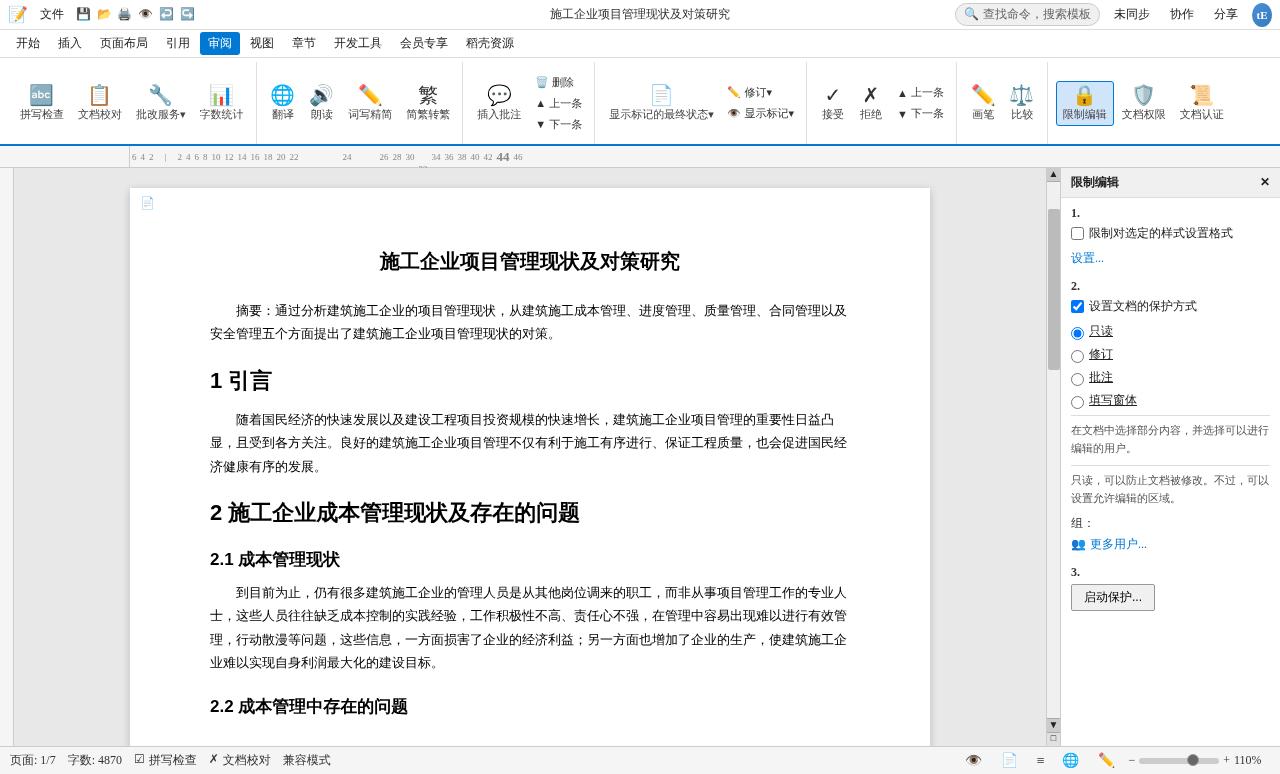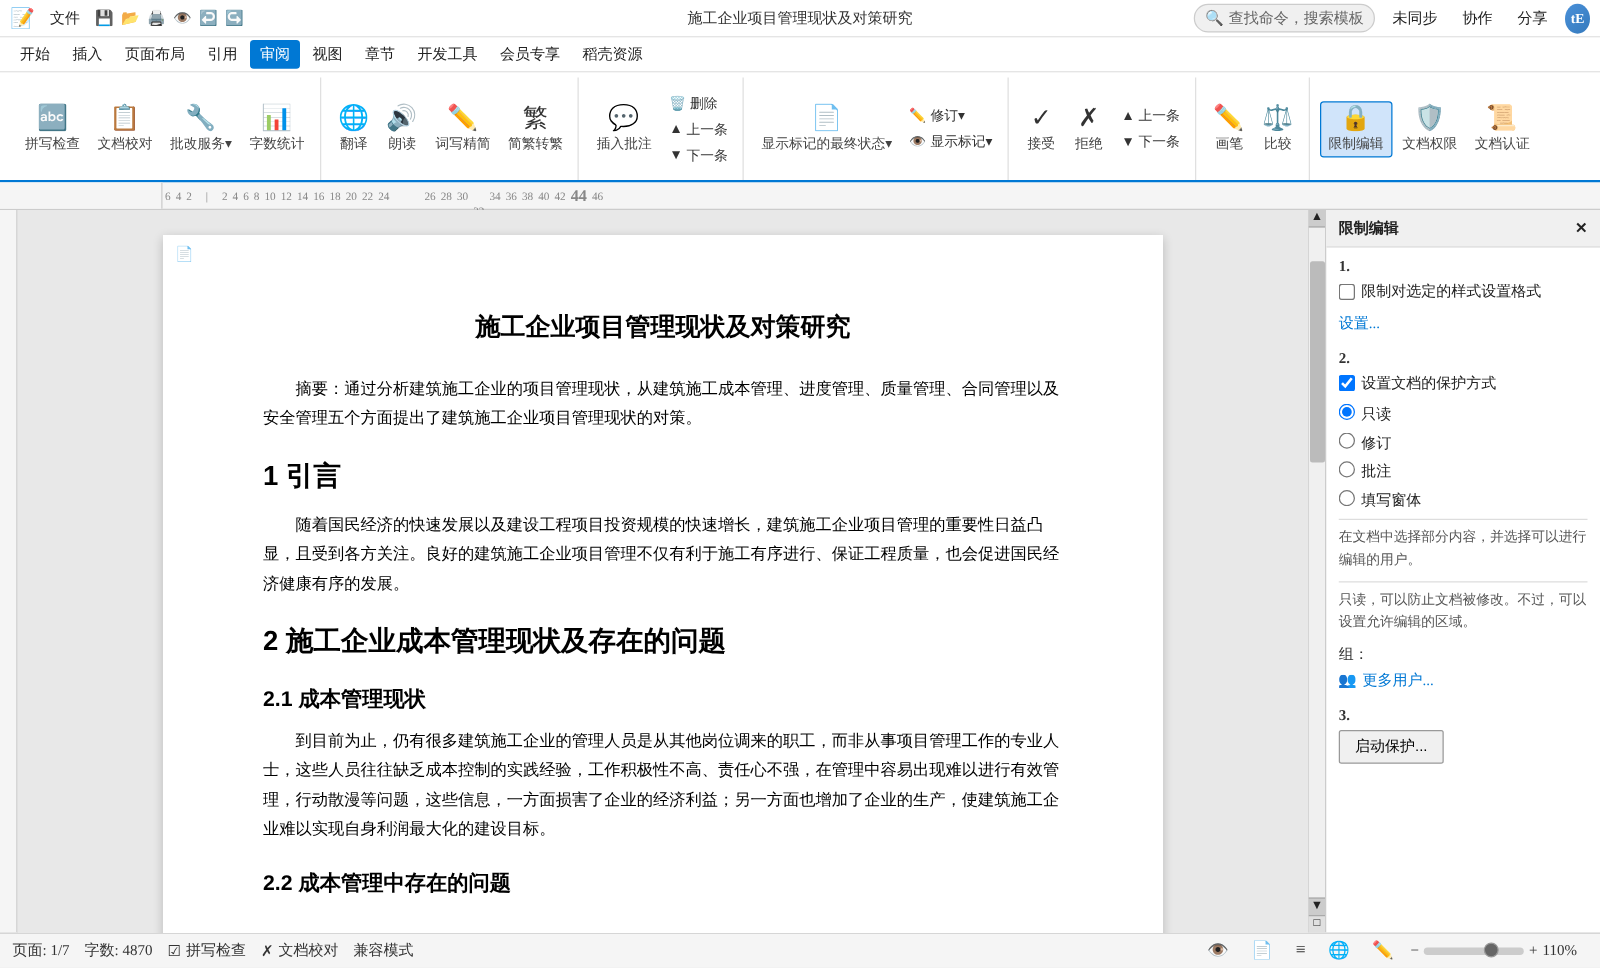--- a/index.html
+++ b/index.html
@@ -189,21 +189,21 @@
       font-weight: bold;
       font-size: 12px;
       display: flex;
       align-items: center;
       justify-content: space-between;
       border-bottom: 1px solid #ddd;
     }
     .panel-body { padding: 8px 10px; }
     .panel-section { margin-bottom: 12px; }
     .panel-checkbox { display: flex; align-items: center; gap: 5px; margin-bottom: 8px; font-size: 12px; }
-    .panel-radio { display: flex; align-items: flex-start; gap: 5px; margin-bottom: 6px; font-size: 12px; cursor: pointer; }
+    .panel-radio { display: flex; align-items: flex-end; gap: 5px; margin-bottom: 6px; font-size: 12px; cursor: pointer; text-decoration: underline; }
     .panel-radio input, .panel-checkbox input { cursor: pointer; }
     .panel-desc {
       font-size: 11px;
       color: #555;
       line-height: 1.6;
       margin-bottom: 8px;
       border-top: 1px solid #ddd;
       padding-top: 6px;
     }
     .panel-group-label { font-size: 12px; margin-bottom: 4px; color: #333; }
@@ -249,21 +249,21 @@
       height: 28px;
       background: #f5f5f5;
       border-top: 1px solid #ccc;
       display: flex;
       align-items: center;
       padding: 0 10px;
       font-size: 12px;
       color: #333;
       gap: 12px;
     }
-    .status-item { display: flex; align-items: flex-end; gap: 4px; cursor: pointer; }
+    .status-item { display: flex; align-items: flex-start; gap: 4px; cursor: pointer; }
     .status-right { margin-left: auto; display: flex; align-items: center; gap: 8px; }
     .view-btn { cursor: pointer; padding: 2px 5px; border-radius: 2px; font-size: 14px; }
     .zoom-bar { display: flex; align-items: center; gap: 4px; }
     .zoom-slider { width: 80px; height: 6px; background: #ccc; border-radius: 3px; position: relative; cursor: pointer; }
     .zoom-thumb { position: absolute; left: 60%; top: -4px; width: 12px; height: 12px; border-radius: 50%; background: #666; border: 1px solid #999; }
 
     
     #left-ruler {
       width: 14px;
       background: #f5f5f5;
@@ -477,21 +477,21 @@
     <span style="font-size:9px;color:#888;padding:0 2px;">4</span>
     <span style="font-size:9px;color:#888;padding:0 2px;">6</span>
     <span style="font-size:9px;color:#888;padding:0 2px;">8</span>
     <span style="font-size:9px;color:#888;padding:0 2px;">10</span>
     <span style="font-size:9px;color:#888;padding:0 2px;">12</span>
     <span style="font-size:9px;color:#888;padding:0 2px;">14</span>
     <span style="font-size:9px;color:#888;padding:0 2px;">16</span>
     <span style="font-size:9px;color:#888;padding:0 2px;">18</span>
     <span style="font-size:9px;color:#888;padding:0 2px;">20</span>
     <span style="font-size:9px;color:#888;padding:0 2px;">22</span>
-    <span style="font-size:9px;color:#888;padding:0 2px;">24</span>
+    <span style="font-size:9px;color:#888;padding:0 2px;margin-left:40px;">24</span>
     <span style="font-size:9px;color:#888;padding:0 2px;margin-left:24px;">26</span>
     <span style="font-size:9px;color:#888;padding:0 2px;">28</span>
     <span style="font-size:9px;color:#888;padding:0 2px;">30</span>
     <span style="font-size:9px;color:#888;padding:0 2px;margin-top:24px;">32</span>
     <span style="font-size:9px;color:#888;padding:0 2px;">34</span>
     <span style="font-size:9px;color:#888;padding:0 2px;">36</span>
     <span style="font-size:9px;color:#888;padding:0 2px;">38</span>
     <span style="font-size:9px;color:#888;padding:0 2px;">40</span>
     <span style="font-size:9px;color:#888;padding:0 2px;">42</span>
     <span style="font-size:13px;color:#888;padding:0 2px;font-weight:bold;">44</span>

